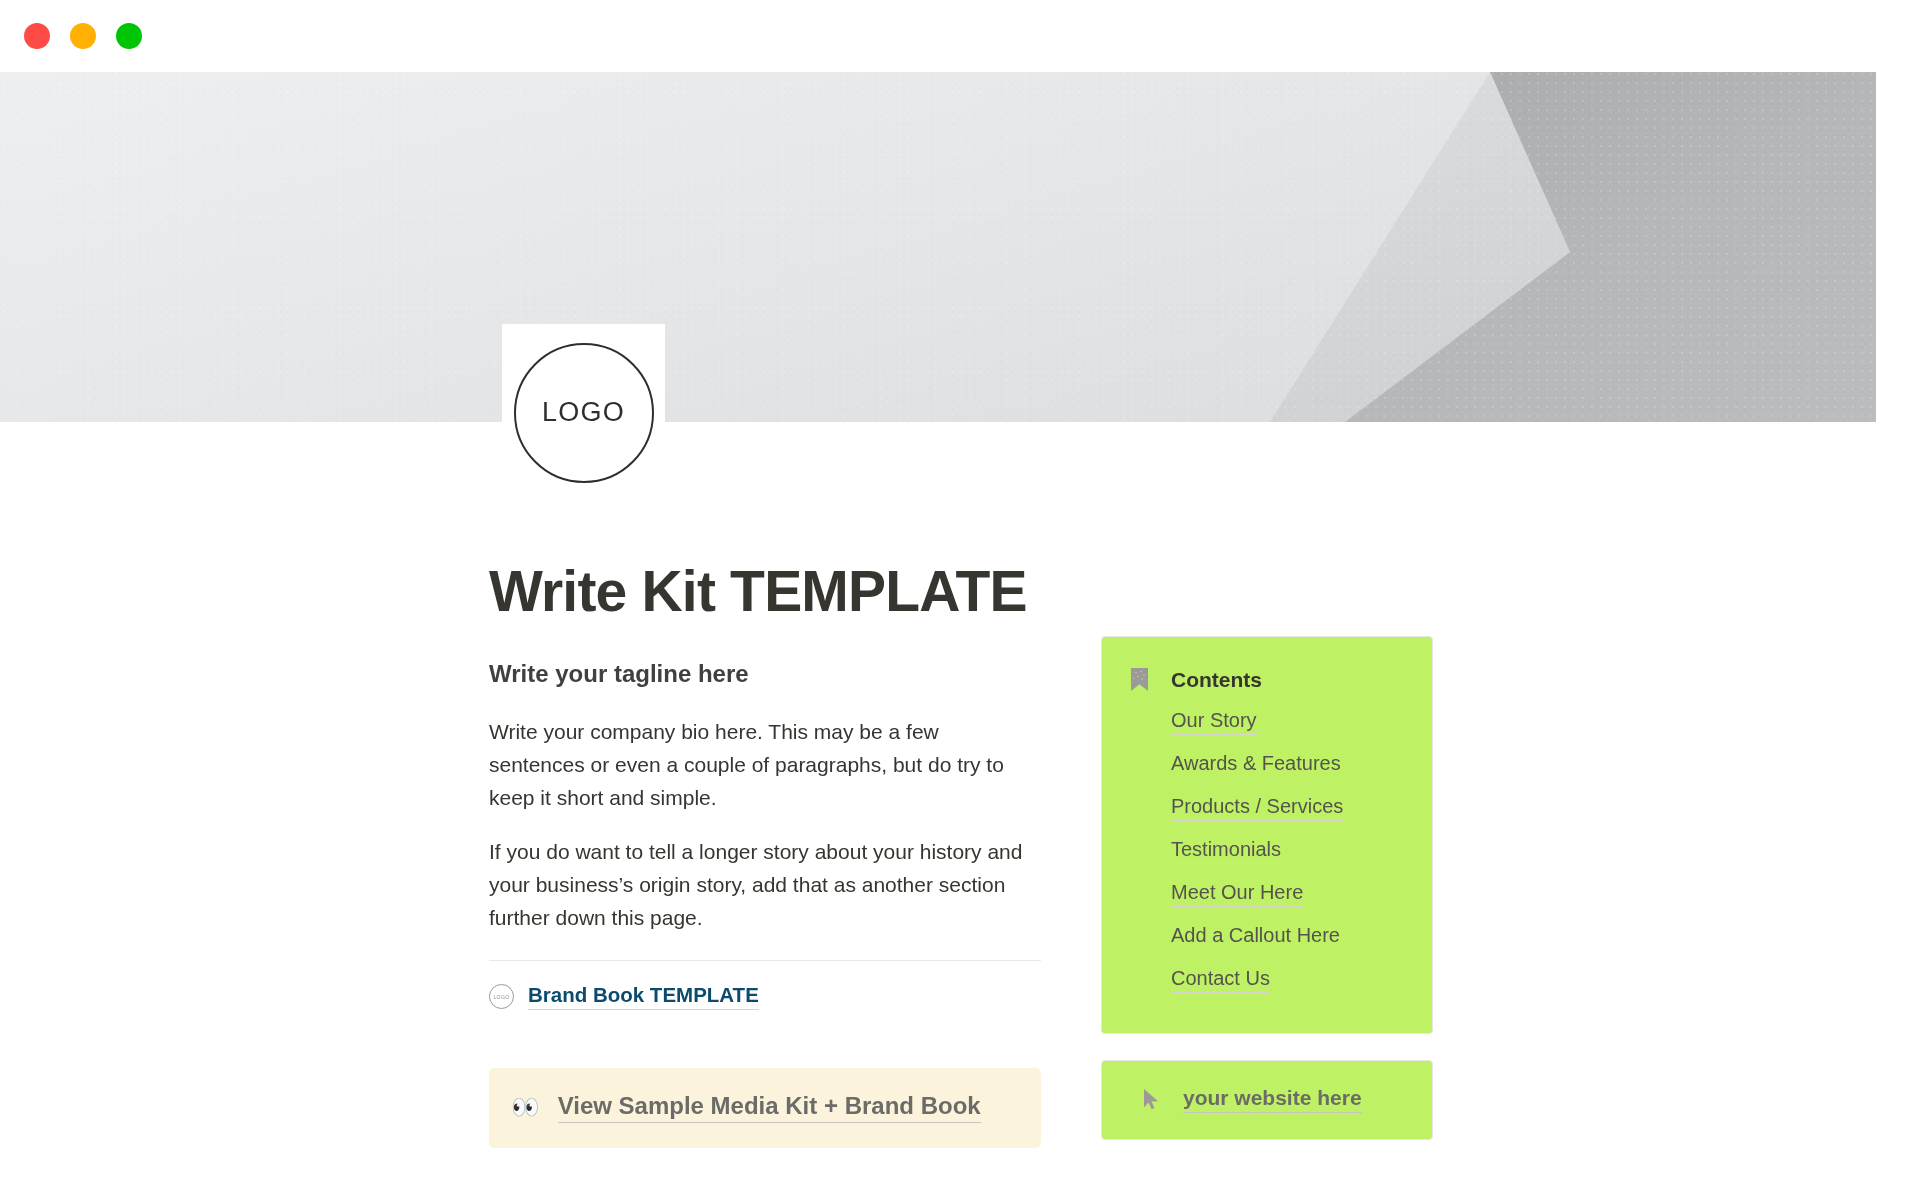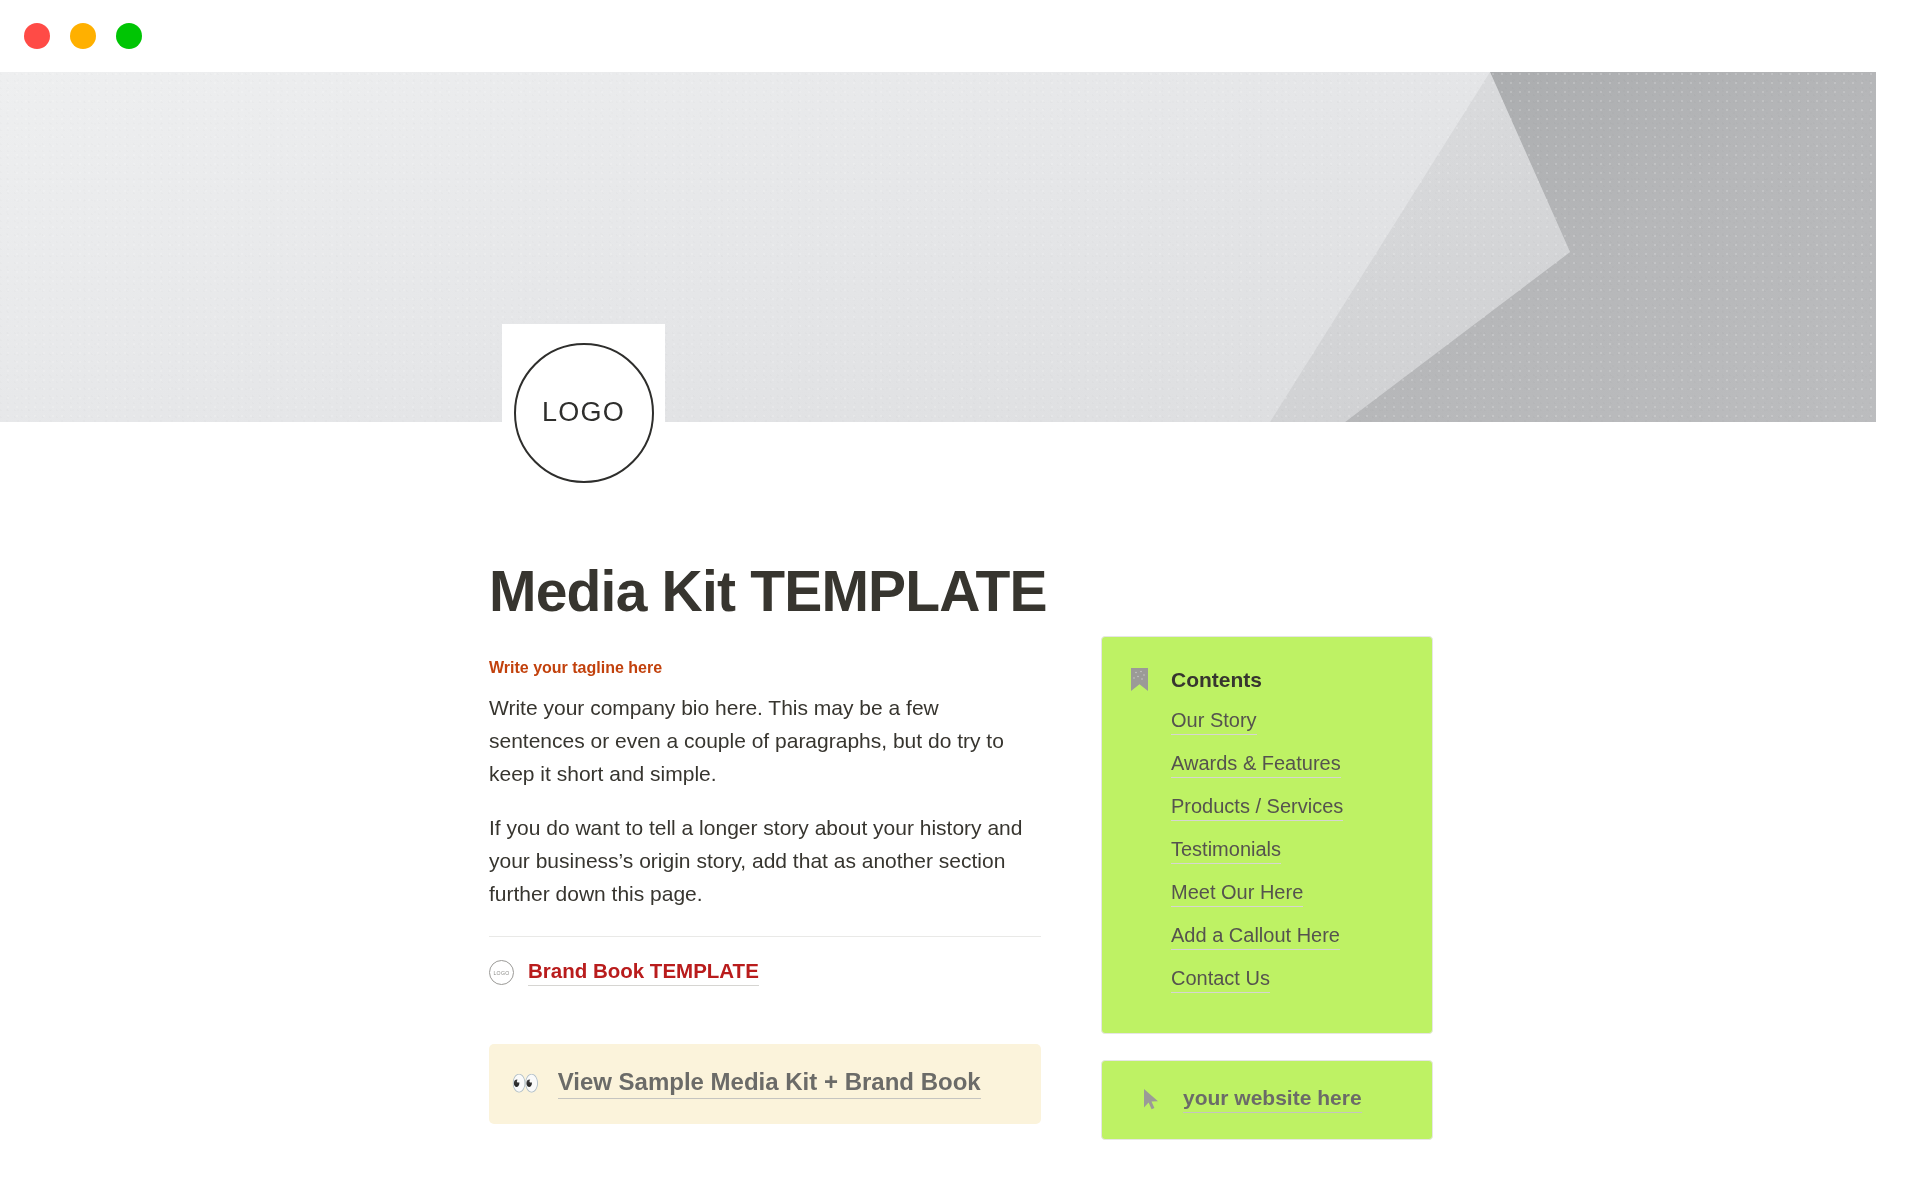--- a/index.html
+++ b/index.html
@@ -136,25 +136,25 @@
   }
 
   
   .col-left {
     position: absolute;
     left: 0;
     top: 0;
     width: 552px;
   }
   .tagline {
-    font-size: 16px;
-    font-weight: 700;
-    color: #c2410c;
+    font-size: 24px;
+    font-weight: 700;
+    color: #404040;
     line-height: 1.5;
-    margin-bottom: 11px;
+    margin-bottom: 23px;
   }
   .bio-para {
     font-size: 21px;
     line-height: 1.58;
     color: #37352f;
     margin-bottom: 20px;
     max-width: 548px;
   }
   .bio-para:last-of-type { margin-bottom: 14px; }
 
@@ -181,21 +181,21 @@
     align-items: center;
     justify-content: center;
     font-size: 5.2px;
     letter-spacing: .3px;
     color: #8d8d89;
     background: #fff;
   }
   .page-link-text {
     font-size: 20.5px;
     font-weight: 700;
-    color: #b91c1c;
+    color: #0c4a6e;
     border-bottom: 1.4px solid #d6d5d2;
     padding-bottom: 2px;
     cursor: pointer;
   }
 
   .callout {
     margin-top: 58px;
     width: 552px;
     background: #fbf3db;
     border-radius: 5px;
@@ -325,21 +325,21 @@
   </div>
 
   <div class="logo-block">
     <div class="logo-circle">
       <span class="logo-text">LOGO</span>
     </div>
   </div>
 
   <div class="page">
 
-    <h1 class="page-title">Media Kit TEMPLATE</h1>
+    <h1 class="page-title">Write Kit TEMPLATE</h1>
 
     <div class="columns">
 
       <div class="col-left">
 
         <p class="tagline">Write your tagline here</p>
 
         <p class="bio-para">Write your company bio here. This may be a few sentences or even a couple of paragraphs, but do try to keep it short and simple.</p>
         <p class="bio-para">If you do want to tell a longer story about your history and your business’s origin story, add that as another section further down this page.</p>
 

